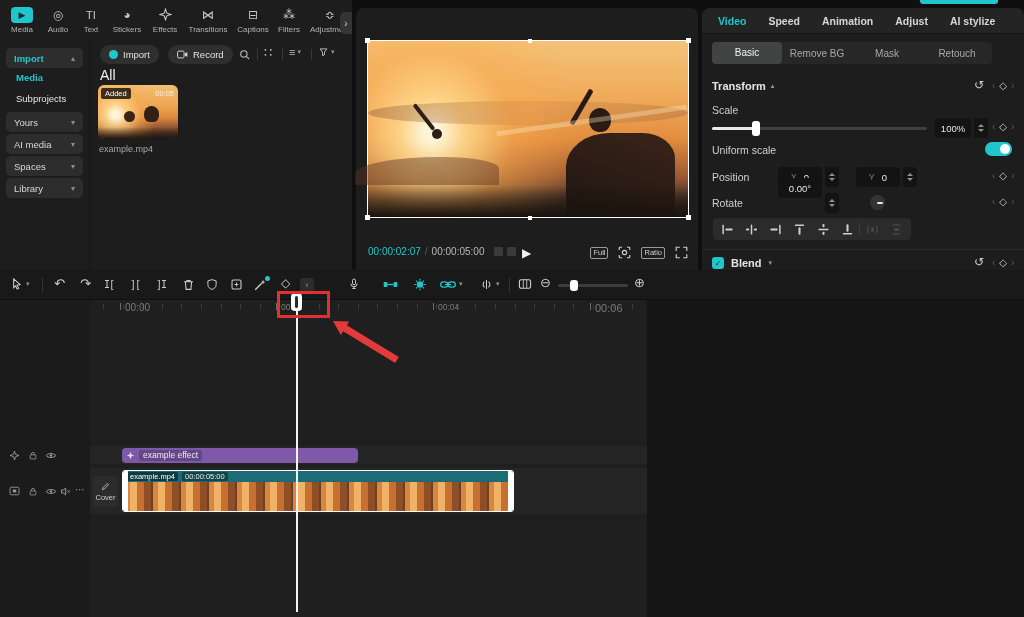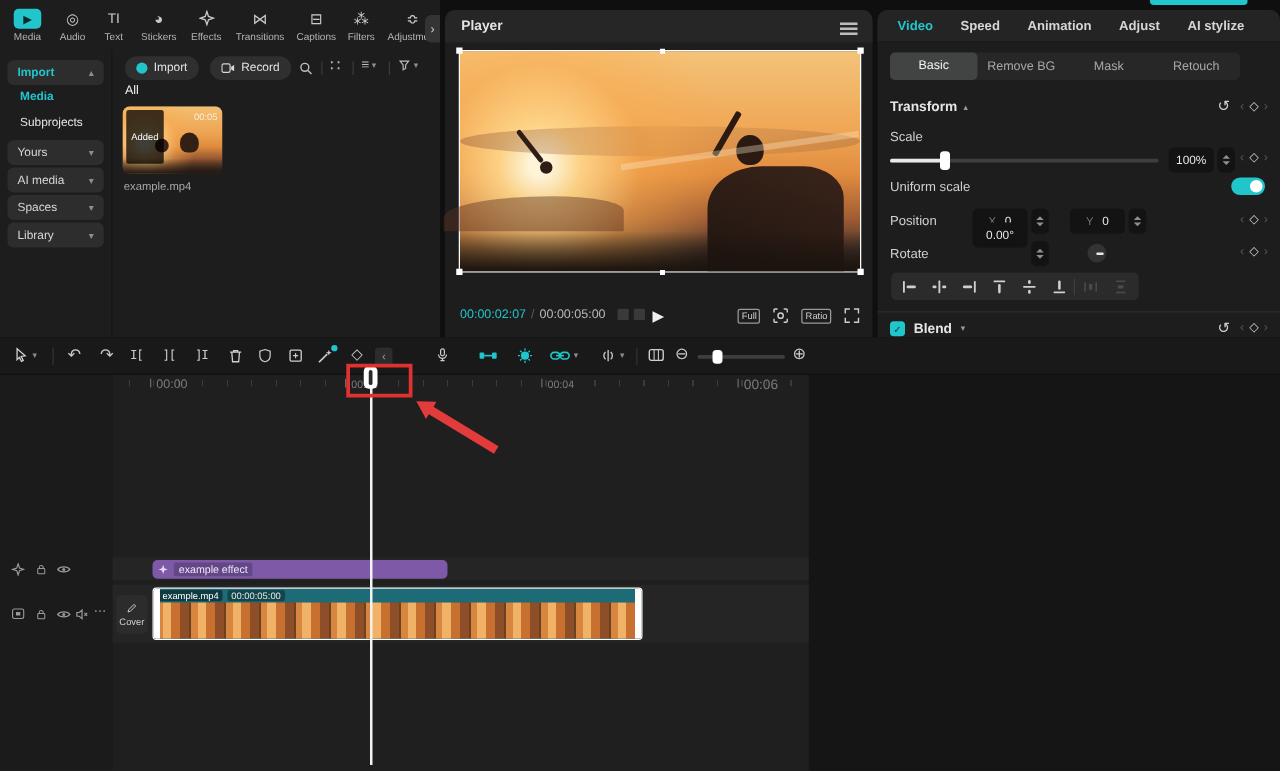--- a/index.html
+++ b/index.html
@@ -182,44 +182,36 @@
       <div class="abs" style="left:221px;top:9px;width:1px;height:11px;background:#3a3a3a;"></div>
       <span class="abs row" style="left:228px;top:7px;gap:2px;cursor:pointer;">
         <span>
           <svg width="11" height="10" viewBox="0 0 16 16">
               <path d="M2.5 3 H13.5 L9.6 8 V12.4 L6.4 14 V8 Z" fill="none" stroke="#bdbdbd" stroke-width="1.5"></path>
             </svg>
         </span>
         <span style="font-size:7px;color:#8e8e8e;">▾</span>
       </span>
 
-      <div class="abs" style="left:10px;top:27px;font-size:10px;color:#f0f0f0;text-align:center;">All</div>
+      <div class="abs" style="left:10px;top:27px;font-size:14px;color:#f0f0f0;text-align:center;">All</div>
 
       <div class="abs" style="left:8px;top:45px;width:80px;height:54px;border-radius:6px;overflow:hidden;cursor:pointer;
            background:radial-gradient(circle at 22% 55%, rgba(255,250,225,.95) 0 5%, rgba(255,214,140,.85) 16%, rgba(250,170,80,.45) 38%, rgba(250,170,80,0) 60%),
            linear-gradient(180deg,#f2bf72 0%,#eda452 40%,#df8a3d 60%,#8a5230 80%,#372a22 100%);">
         <div class="abs" style="left:32%;top:48%;width:11px;height:11px;border-radius:50%;background:#3a2418;"></div>
         <div class="abs" style="left:58%;top:38%;width:15px;height:16px;border-radius:50% 50% 40% 40%;background:#332015;"></div>
         <div class="abs" style="left:0;bottom:0;width:100%;height:12px;background:linear-gradient(0deg,#241812,rgba(36,24,18,0));"></div>
-        <div class="abs" style="left:3px;top:3px;background:rgba(0,0,0,.75);color:#fff;font-size:7.5px;padding:17px 4px;border-radius:2px;">Added</div>
+        <div class="abs" style="left:3px;top:3px;background:rgba(0,0,0,.75);color:#fff;font-size:7.5px;padding:1px 4px;border-radius:2px;">Added</div>
         <div class="abs" style="right:4px;top:4px;color:rgba(255,255,255,.75);font-size:7.5px;margin-left:36px;">00:05</div>
       </div>
       <div class="abs" style="left:9px;top:104px;font-size:9px;color:#a9a9a9;">example.mp4</div>
     </div>
   </div>
 
   <div class="abs panel rtop" style="left:356px;top:8px;width:342px;height:262px;">
-    <div class="abs" style="left:0;top:0;width:100%;height:26px;background:#262626;border-radius:8px 8px 0 0;">
-      <span class="abs" style="left:13px;top:7px;font-size:11px;font-weight:bold;color:#e4e4e4;">Player</span>
-      <span class="abs" style="right:12px;top:8px;width:14px;cursor:pointer;">
-        <span style="display:block;height:2px;background:#bdbdbd;margin:2px 0;"></span>
-        <span style="display:block;height:2px;background:#bdbdbd;margin:2px 0;"></span>
-        <span style="display:block;height:2px;background:#bdbdbd;margin:2px 0;"></span>
-      </span>
-    </div>
 
     <div class="abs" style="left:11px;top:32px;width:322px;height:178px;border:1px solid #fff;
          background:radial-gradient(circle at 20% 52%, rgba(255,250,225,.95) 0 3%, rgba(255,216,140,.9) 12%, rgba(250,172,80,.5) 30%, rgba(250,172,80,0) 55%),
          linear-gradient(180deg,#f4c379 0%,#efa755 36%,#e18c3e 56%,#a05c33 76%,#4a362b 90%,#2c231e 100%);">
       <div class="abs" style="left:0;top:34%;width:100%;height:14%;background:linear-gradient(90deg,rgba(122,72,50,.35),rgba(210,140,75,.3),rgba(122,72,50,.25));border-radius:50%;"></div>
       <div class="abs" style="left:-4%;bottom:18%;width:45%;height:16%;background:rgba(90,50,35,.45);border-radius:60% 40% 0 0;"></div>
       <div class="abs" style="left:20%;top:50%;width:10px;height:10px;border-radius:50%;background:#2e1d14;"></div>
       <div class="abs" style="left:17%;top:34%;width:4px;height:32px;background:#2e1d14;transform:rotate(-38deg);border-radius:2px;"></div>
       <div class="abs" style="left:66%;top:26%;width:5px;height:40px;background:#2a1a12;transform:rotate(30deg);border-radius:2px;"></div>
       <div class="abs" style="left:69%;top:38%;width:22px;height:24px;border-radius:50% 50% 45% 45%;background:#2a1a12;"></div>

